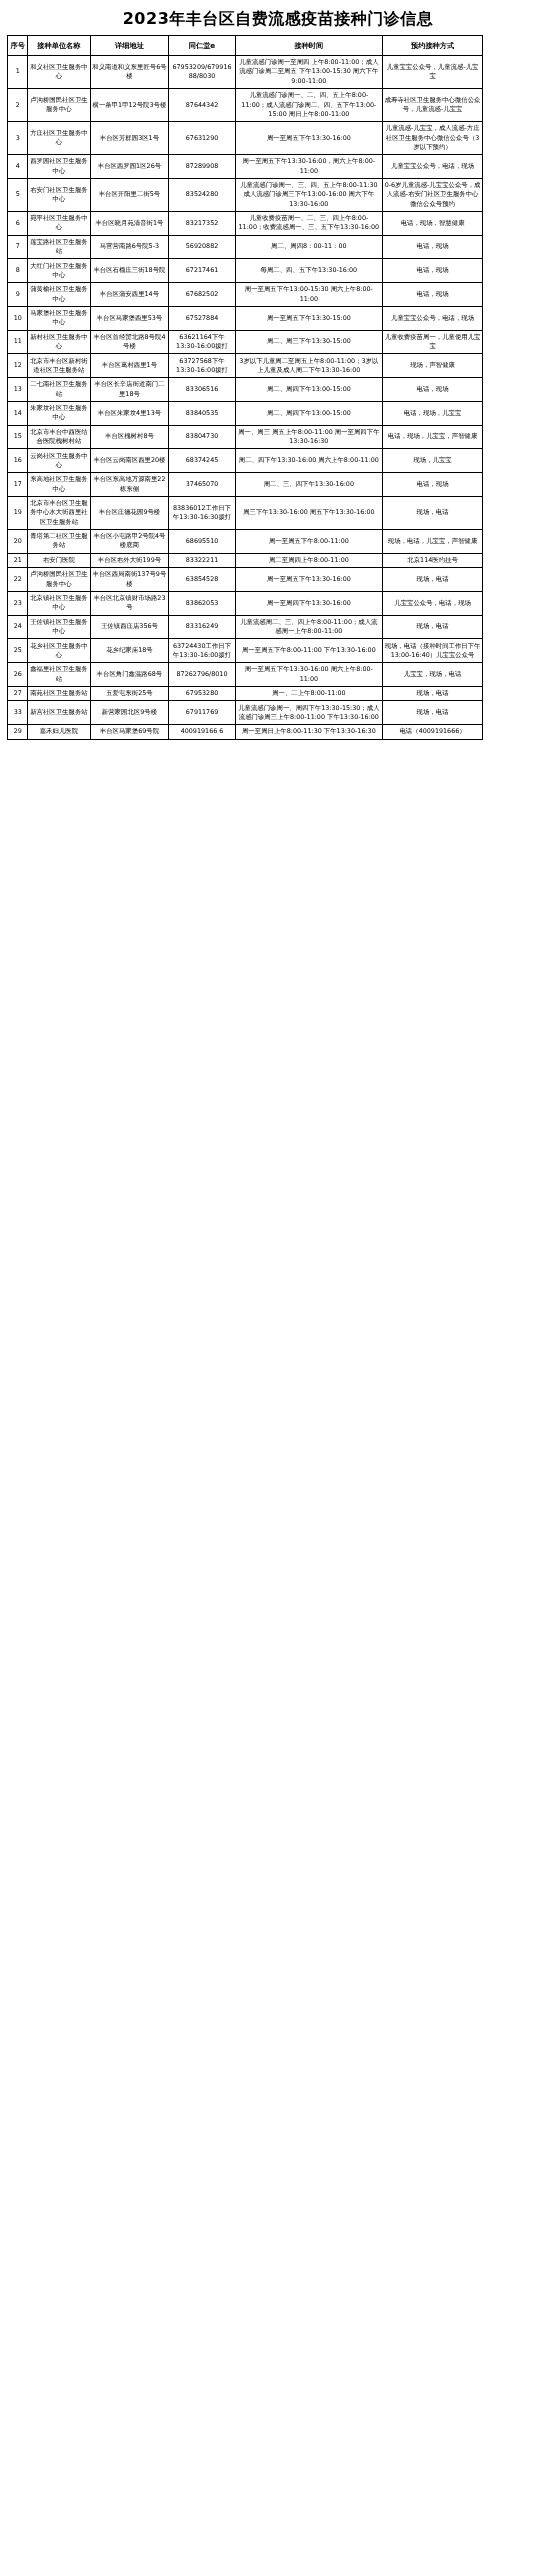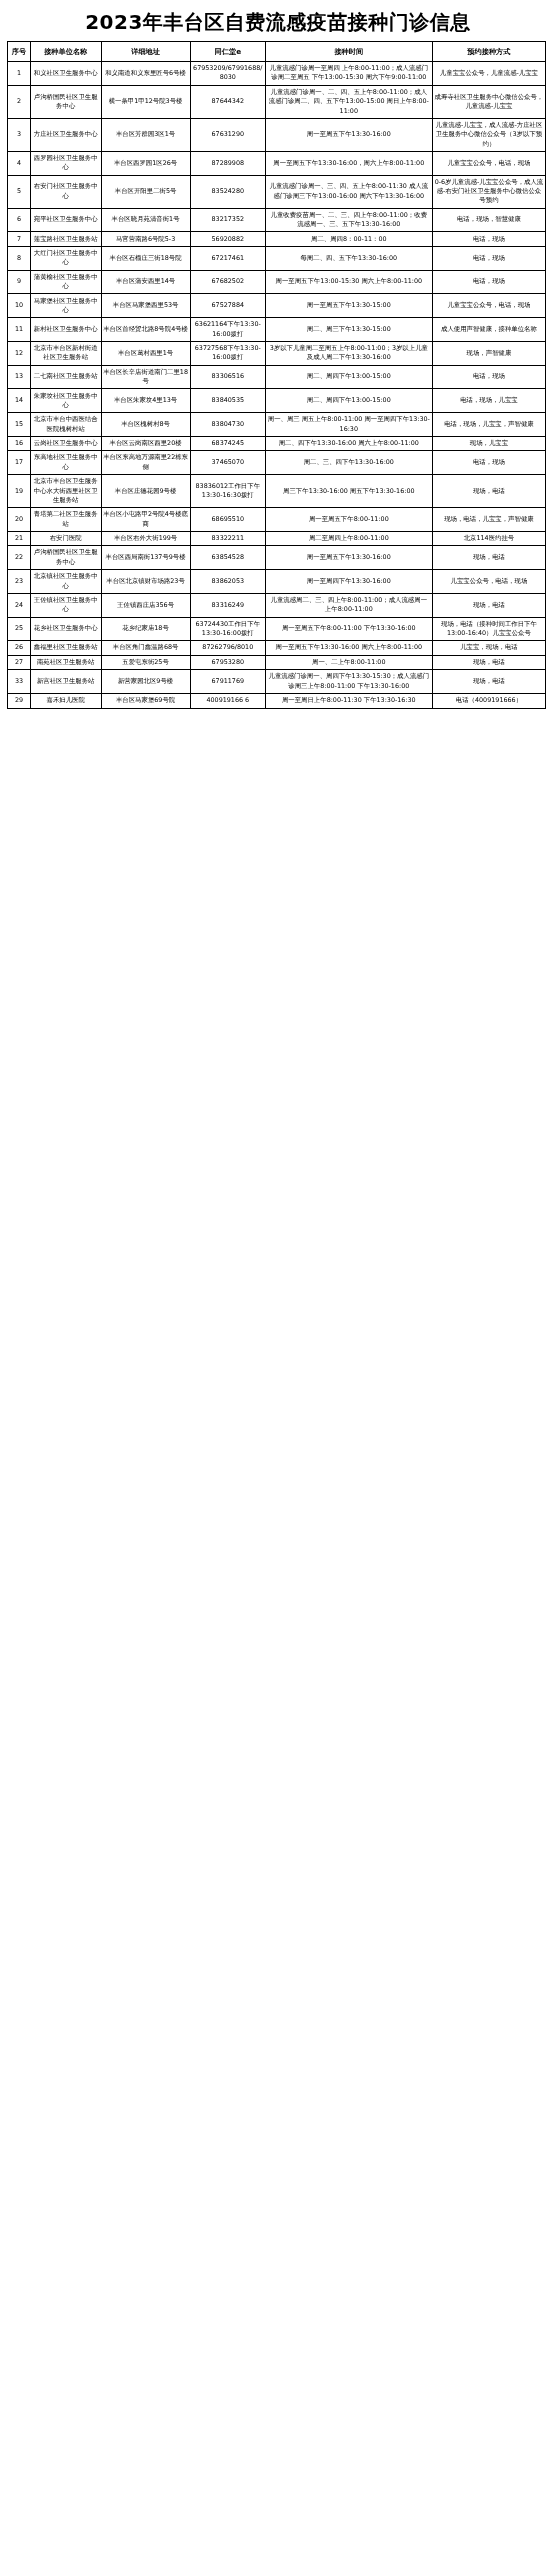--- a/index.html
+++ b/index.html
@@ -12,29 +12,29 @@
     font-family: "DejaVu Sans", "Liberation Sans", sans-serif;
     color: #000000;
   }
   .page {
     width: 556px;
     box-sizing: border-box;
     padding: 5.2px 7.2px 3.1px 7.2px;
   }
   .title {
     text-align: center;
-    font-size: 20px;
+    font-size: 16px;
     font-weight: bold;
     letter-spacing: 0.5px;
     padding: 4.1px 0 5.2px 0;
     color: #000;
   }
   table.grid {
     border-collapse: collapse;
-    width: 539px;
+    width: 476px;
     table-layout: fixed;
   }
   table.grid th, table.grid td {
     border: 0.5px solid #000000;
     font-size: 6.4px;
     line-height: 1.45;
     padding: 2.1px 1.5px;
     text-align: center;
     vertical-align: middle;
     word-wrap: break-word;
@@ -164,21 +164,21 @@
           <td class="cell-tel">67527884</td>
           <td class="cell-time">周一至周五下午13:30-15:00</td>
           <td class="cell-way">儿童宝宝公众号，电话，现场</td>
         </tr>
         <tr>
           <td class="cell-idx">11</td>
           <td class="cell-unit">新村社区卫生服务中心</td>
           <td class="cell-addr">丰台区首经贸北路8号院4号楼</td>
           <td class="cell-tel">63621164下午13:30-16:00拨打</td>
           <td class="cell-time">周二、周三下午13:30-15:00</td>
-          <td class="cell-way">成人使用声智健康，接种单位名称</td>
+          <td class="cell-way">儿童收费疫苗周一，儿童使用儿宝宝</td>
         </tr>
         <tr>
           <td class="cell-idx">12</td>
           <td class="cell-unit">北京市丰台区新村街道社区卫生服务站</td>
           <td class="cell-addr">丰台区葛村西里1号</td>
           <td class="cell-tel">63727568下午13:30-16:00拨打</td>
           <td class="cell-time">3岁以下儿童周二至周五上午8:00-11:00；3岁以上儿童及成人周二下午13:30-16:00</td>
           <td class="cell-way">现场，声智健康</td>
         </tr>
         <tr>

